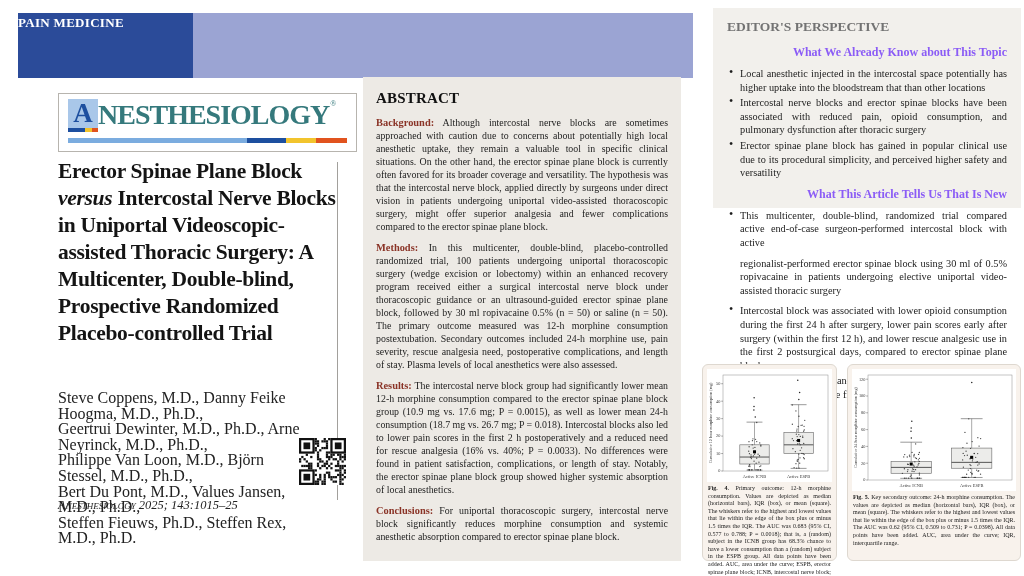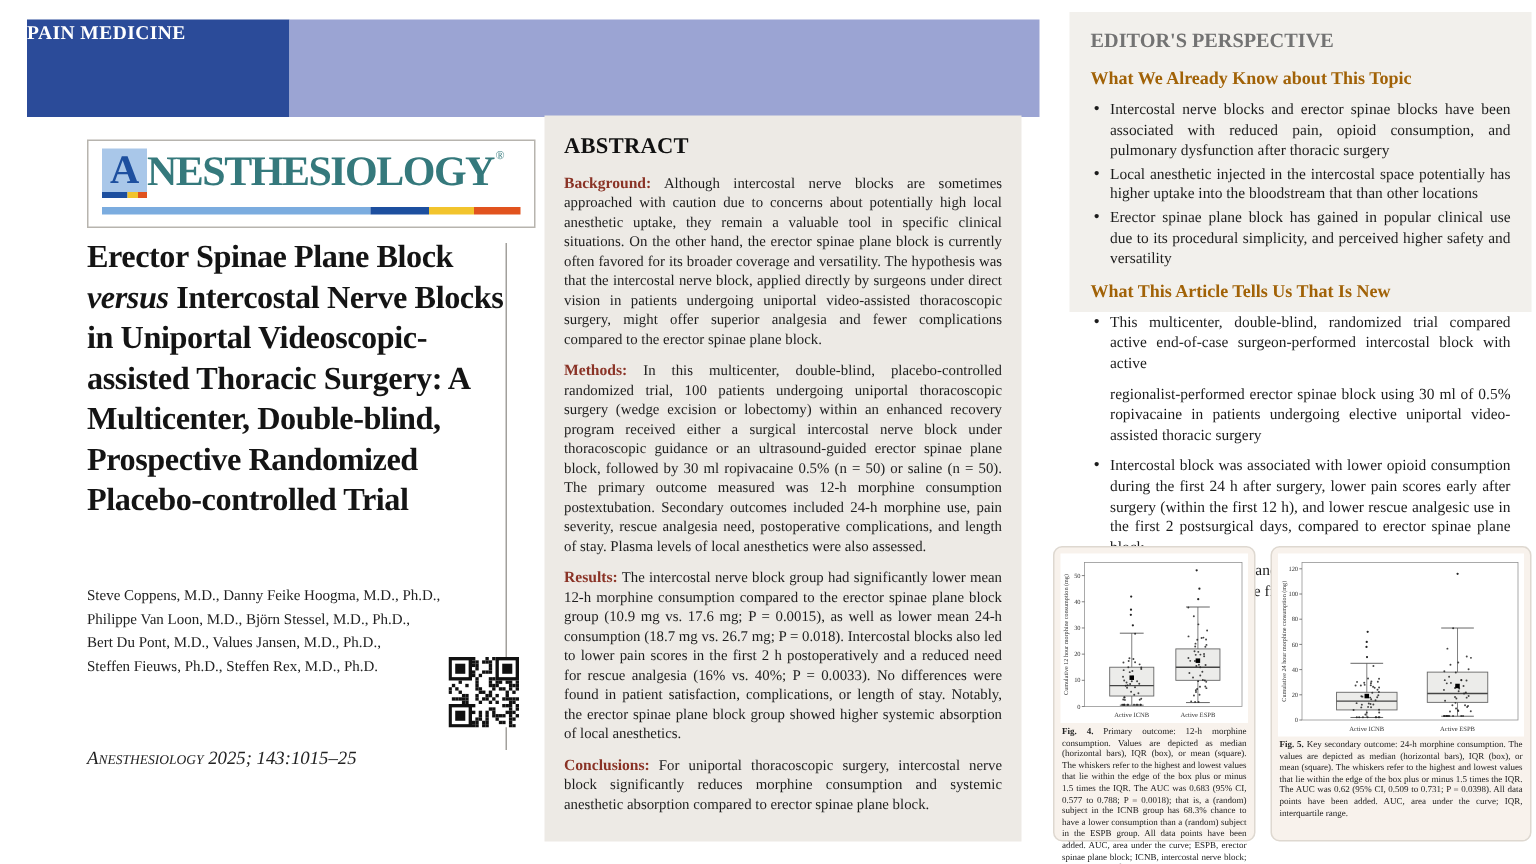--- a/index.html
+++ b/index.html
@@ -32,37 +32,37 @@
   .logo-bar .b2{width:14%;background:#1d4f9f;}
   .logo-bar .b3{width:11%;background:#f2c42d;}
   .logo-bar .b4{width:11%;background:#e1531e;}
 
   .vdivider{position:absolute;left:337px;top:162px;width:1px;height:338px;background:#a2a09c;}
 
   
   .title{position:absolute;left:58px;top:158px;width:284px;margin:0;font-size:21.5px;line-height:27px;
          font-weight:bold;color:#141414;letter-spacing:-.3px;}
   .title em{font-style:italic;margin-top:31px;}
-  .authors{position:absolute;left:58px;top:390px;width:250px;font-size:10px;line-height:15.6px;color:#222;}
+  .authors{position:absolute;left:58px;top:390px;width:250px;font-size:16px;line-height:15.6px;color:#222;}
   .citation{position:absolute;left:58px;top:498px;font-size:12.5px;font-style:italic;
             font-variant:small-caps;color:#222;}
   .qr{position:absolute;left:299px;top:438px;}
 
   
   .abstract{position:absolute;left:363px;top:77px;width:318px;min-height:484px;background:#edeae5;
             box-sizing:border-box;padding:13px 13px 10px 13px;}
   .abstract h2{margin:0 0 9px 0;font-size:15px;letter-spacing:.2px;color:#111;}
   .abstract p{margin:0 0 8px 0;font-size:9.9px;line-height:13px;text-align:justify;color:#1d1d1d;}
   .abstract .lbl{color:#8a3326;font-size:10.4px;}
 
   
   .editor-bg{position:absolute;left:713px;top:8px;width:308px;height:200px;background:#f2f0ec;}
   .editor{position:absolute;left:713px;top:8px;width:308px;box-sizing:border-box;padding:11px 14px 0 14px;}
   .editor h2{margin:0 0 10px 0;font-size:13.5px;color:#737373;}
-  .editor h3{margin:0 0 7px 0;font-size:12px;color:#a16207;}
+  .editor h3{margin:0 0 7px 0;font-size:12px;color:#8b5cf6;text-align:right;}
   .editor ul{margin:0 0 7px 0;padding:0 0 0 13px;list-style:none;}
   .editor li{position:relative;font-size:10.3px;line-height:13.6px;text-align:justify;margin-bottom:2px;}
   .editor li::before{content:"\2022";position:absolute;left:-11px;top:-1px;font-size:12px;}
   .editor .cont{margin:1px 0 7px 0;padding-left:13px;font-size:10.3px;line-height:13.6px;text-align:justify;}
 
   
   .figcard{position:absolute;top:364px;background:#f8f2ec;border:1px solid #ded8d0;border-radius:6px;
            box-sizing:border-box;padding:4px;}
   .fig4{left:702px;width:135px;height:197px;}
   .fig5{left:847px;width:174px;height:197px;}
@@ -100,20 +100,21 @@
         <i class="b4"></i>
       </div>
   </div>
 
   <div class="vdivider"></div>
 
   <h1 class="title"><span>Erector Spinae Plane Block </span><em>versus</em><span> Intercostal Nerve Blocks in Uniportal Videoscopic-assisted Thoracic Surgery: A Multicenter, Double-blind, Prospective Randomized Placebo-controlled Trial</span></h1>
 
   <div class="authors">
     <div>Steve Coppens, M.D., Danny Feike Hoogma, M.D., Ph.D.,</div>
+    <div>Geertrui Dewinter, M.D., Ph.D., Arne Neyrinck, M.D., Ph.D.,</div>
     <div>Philippe Van Loon, M.D., Björn Stessel, M.D., Ph.D.,</div>
     <div>Bert Du Pont, M.D., Values Jansen, M.D., Ph.D.,</div>
     <div>Steffen Fieuws, Ph.D., Steffen Rex, M.D., Ph.D.</div>
   </div>
 
   <svg class="qr" id="qr" width="47" height="47">
       <rect x="0" y="0" width="47" height="47" fill="#fff"></rect>
       <rect x="15.666666666666668" y="0" width="2.238095238095238" height="2.238095238095238" fill="#111"></rect>
       <rect x="24.61904761904762" y="0" width="2.238095238095238" height="2.238095238095238" fill="#111"></rect>
       <rect x="29.095238095238095" y="0" width="2.238095238095238" height="2.238095238095238" fill="#111"></rect>
@@ -260,22 +261,22 @@
     <p><b class="lbl">Results:</b> <span>The intercostal nerve block group had significantly lower mean 12-h morphine consumption compared to the erector spinae plane block group (10.9 mg vs. 17.6 mg; P = 0.0015), as well as lower mean 24-h consumption (18.7 mg vs. 26.7 mg; P = 0.018). Intercostal blocks also led to lower pain scores in the first 2 h postoperatively and a reduced need for rescue analgesia (16% vs. 40%; P = 0.0033). No differences were found in patient satisfaction, complications, or length of stay. Notably, the erector spinae plane block group showed higher systemic absorption of local anesthetics.</span></p>
     <p><b class="lbl">Conclusions:</b> <span>For uniportal thoracoscopic surgery, intercostal nerve block significantly reduces morphine consumption and systemic anesthetic absorption compared to erector spinae plane block.</span></p>
 
   </div>
 
   <div class="editor-bg"></div>
   <div class="editor">
     <h2>EDITOR'S PERSPECTIVE</h2>
     <h3>What We Already Know about This Topic</h3>
     <ul>
+      <li>Local anesthetic injected in the intercostal space potentially has higher uptake into the bloodstream that than other locations</li>
       <li>Intercostal nerve blocks and erector spinae blocks have been associated with reduced pain, opioid consumption, and pulmonary dysfunction after thoracic surgery</li>
-      <li>Local anesthetic injected in the intercostal space potentially has higher uptake into the bloodstream that than other locations</li>
       <li>Erector spinae plane block has gained in popular clinical use due to its procedural simplicity, and perceived higher safety and versatility</li>
     </ul>
     <h3>What This Article Tells Us That Is New</h3>
     <ul>
       <li>This multicenter, double-blind, randomized trial compared active end-of-case surgeon-performed intercostal block with active</li>
     </ul>
     <p class="cont">regionalist-performed erector spinae block using 30 ml of 0.5% ropivacaine in patients undergoing elective uniportal video-assisted thoracic surgery</p>
     <ul>
       <li>Intercostal block was associated with lower opioid consumption during the first 24 h after surgery, lower pain scores early after surgery (within the first 12 h), and lower rescue analgesic use in the first 2 postsurgical days, compared to erector spinae plane block</li>
       <li>The erector spinae plane block was associated with higher ropivacaine levels in the first 60 min after surgery</li>

